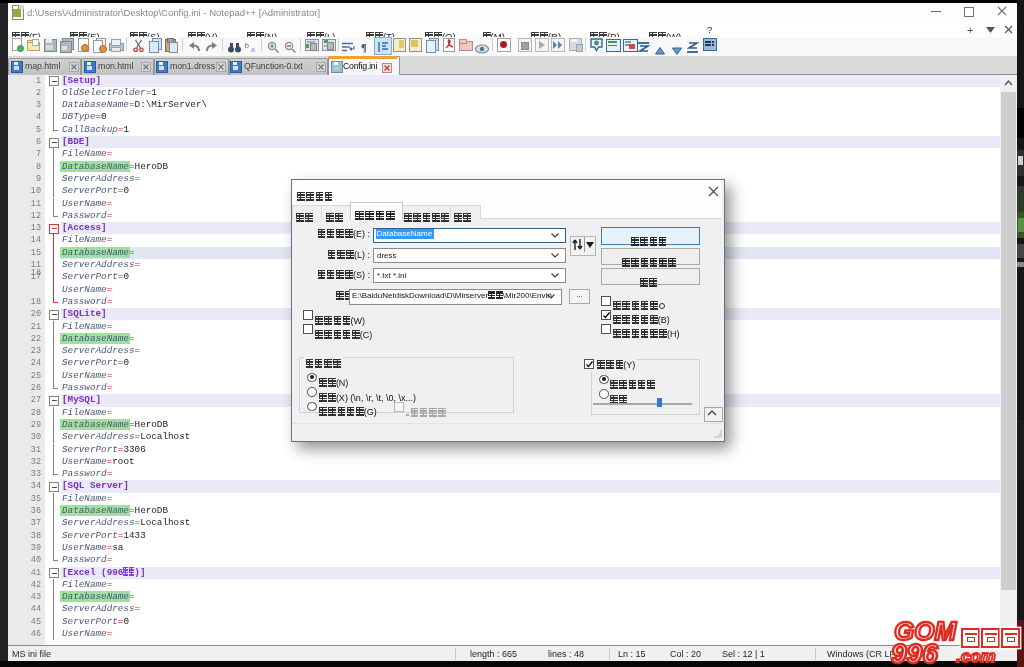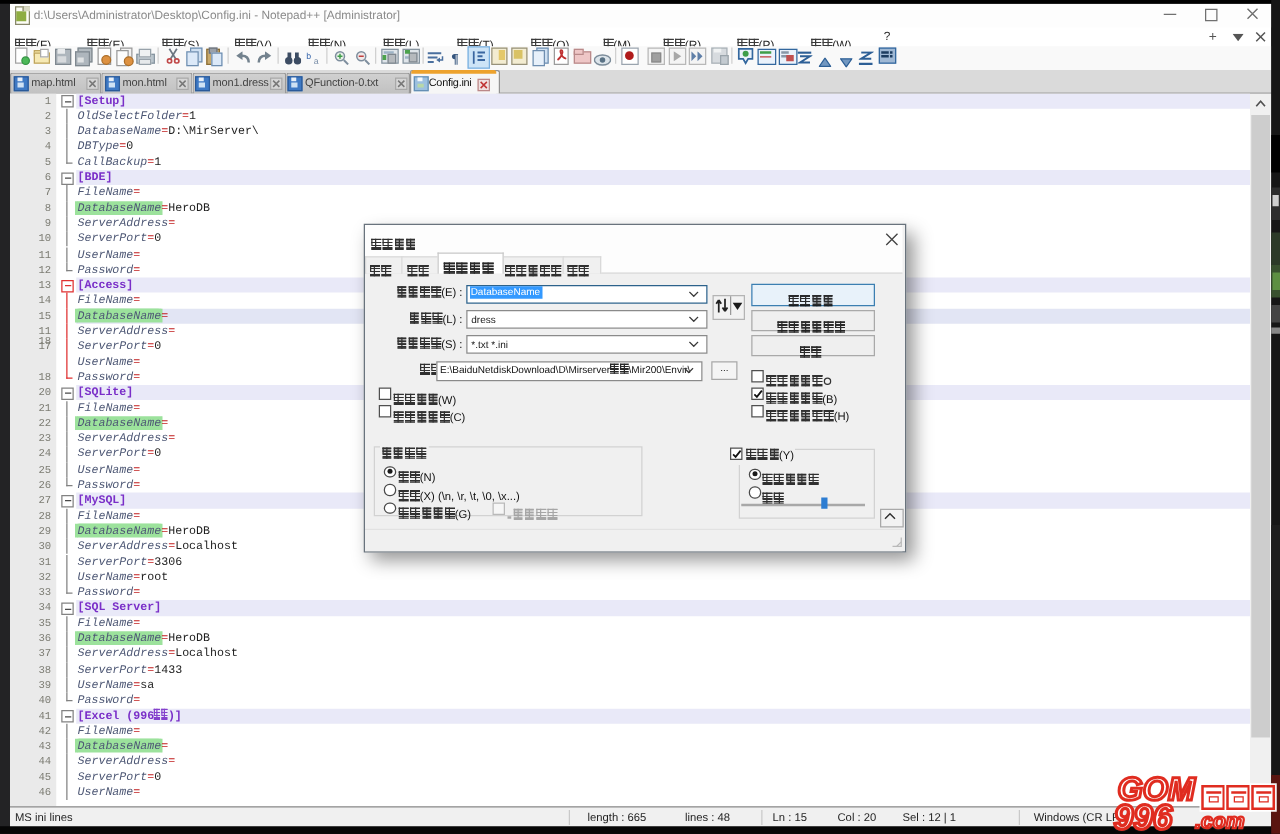--- a/index.html
+++ b/index.html
@@ -468,21 +468,21 @@
 <div style="position:absolute;left:1000px;top:74.5px;width:17px;height:570.5px;background:#f0f0f0"></div>
 <svg style="position:absolute;left:1004px;top:80px" width="9" height="6">
     <path d="M1 5 L4.5 1 L8 5" fill="none" stroke="#505050" stroke-width="1.3"></path>
   </svg>
 <div style="position:absolute;left:1001px;top:92px;width:15px;height:498px;background:#cdcdcd"></div>
 <svg style="position:absolute;left:1004px;top:633px" width="9" height="6">
     <path d="M1 1 L4.5 5 L8 1" fill="none" stroke="#505050" stroke-width="1.3"></path>
   </svg>
 
 <div style="position:absolute;left:8px;top:645px;width:1009px;height:16px;background:#f0f0f0;border-top:1px solid #8a8a8a"></div>
-<div style="position:absolute;top:648.5px;font-size:9px;color:#1f1f1f;white-space:nowrap;left:12px">MS ini lines</div>
+<div style="position:absolute;top:648.5px;font-size:9px;color:#1f1f1f;white-space:nowrap;left:12px">MS ini file</div>
 <div style="position:absolute;top:648.5px;font-size:9px;color:#1f1f1f;white-space:nowrap;left:470px">length : 665</div>
 <div style="position:absolute;top:648.5px;font-size:9px;color:#1f1f1f;white-space:nowrap;left:548px">lines : 48</div>
 <div style="position:absolute;top:648.5px;font-size:9px;color:#1f1f1f;white-space:nowrap;left:618px">Ln : 15</div>
 <div style="position:absolute;top:648.5px;font-size:9px;color:#1f1f1f;white-space:nowrap;left:670px">Col : 20</div>
 <div style="position:absolute;top:648.5px;font-size:9px;color:#1f1f1f;white-space:nowrap;left:722px">Sel : 12 | 1</div>
 <div style="position:absolute;top:648.5px;font-size:9px;color:#1f1f1f;white-space:nowrap;left:827px">Windows (CR LF)</div>
 <div style="position:absolute;left:455px;top:647.5px;width:1px;height:12px;background:#c9c9c9"></div>
 <div style="position:absolute;left:609px;top:647.5px;width:1px;height:12px;background:#c9c9c9"></div>
 <div style="position:absolute;left:815px;top:647.5px;width:1px;height:12px;background:#c9c9c9"></div>
 <div style="position:absolute;left:905px;top:647.5px;width:1px;height:12px;background:#c9c9c9"></div>

